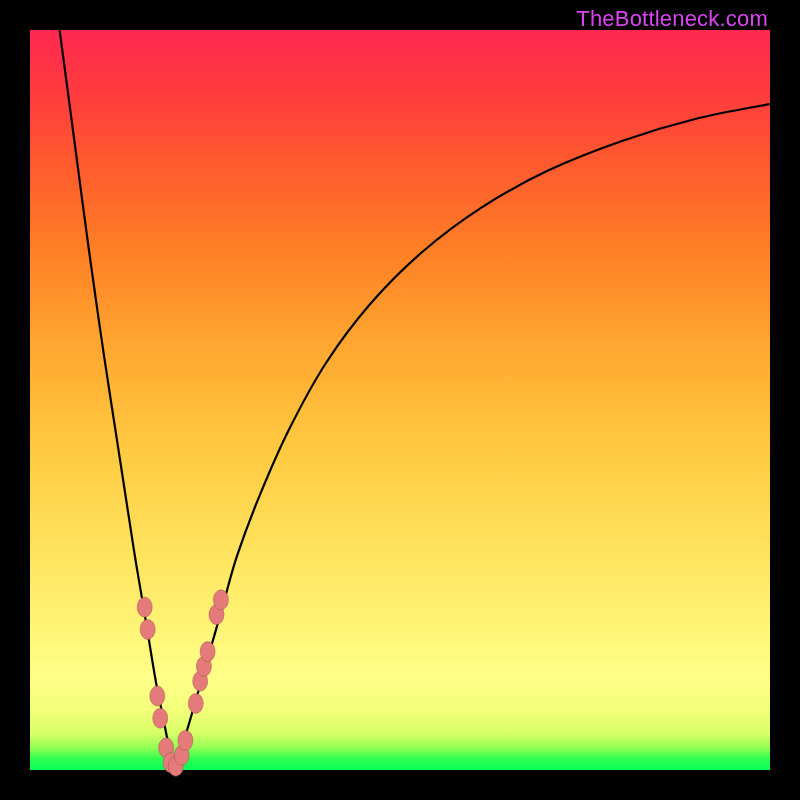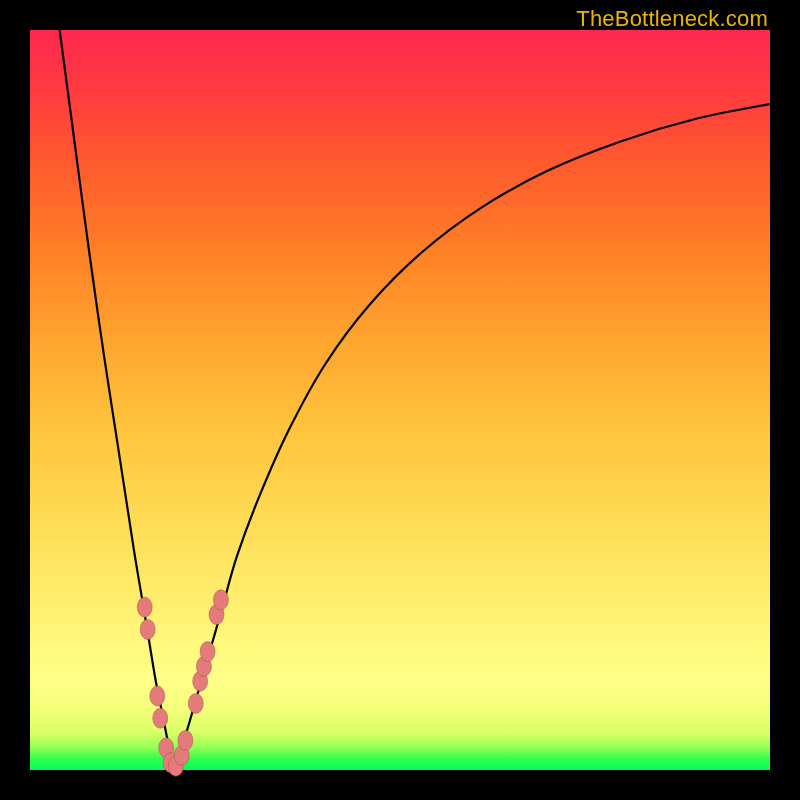--- a/index.html
+++ b/index.html
@@ -39,21 +39,21 @@
       #ff8026 70%,
       #ff5a2e 82%,
       #ff3a3f 92%,
       #ff2850 100%
     );
   }
   .watermark {
     position: absolute;
     top: 6px;
     right: 32px;
-    color: #eab308;
+    color: #d946ef;
     font-size: 22px;
     letter-spacing: 0.2px;
     user-select: none;
   }
   svg.curve-layer {
     position: absolute;
     left: 0; top: 0;
     width: 740px;
     height: 740px;
     overflow: visible;

